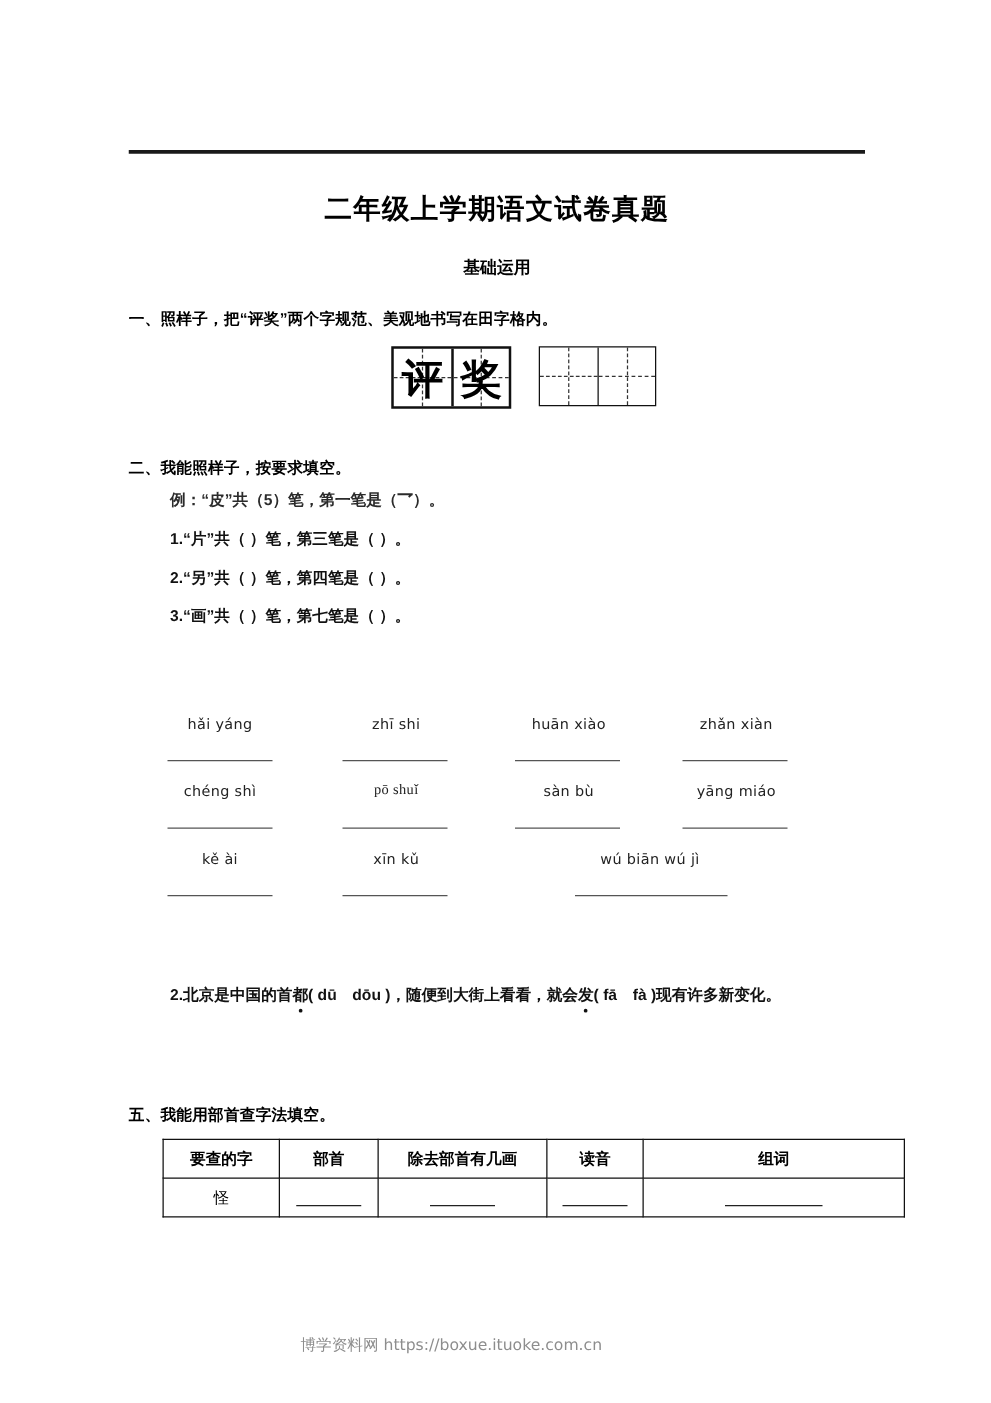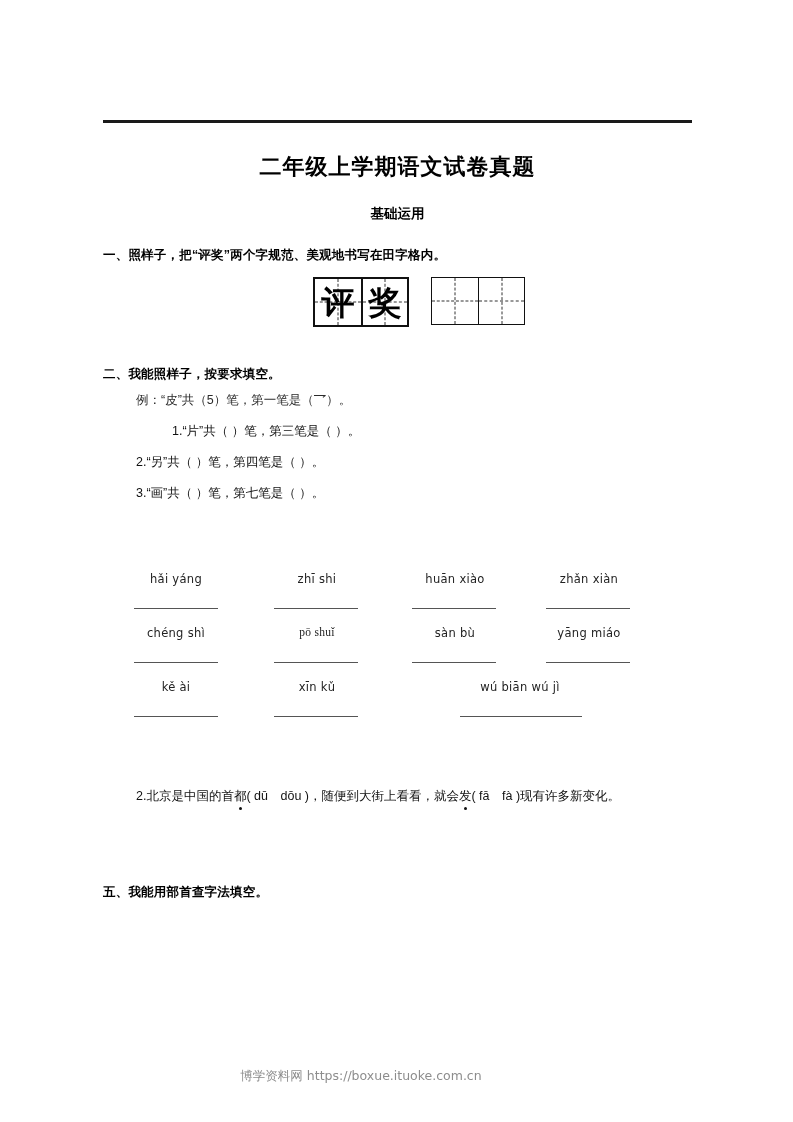--- a/index.html
+++ b/index.html
@@ -125,21 +125,21 @@
     color: #000;
   }
 
   
   .line {
     position: absolute;
     font-size: 12.5px;
     color: #111;
     white-space: nowrap;
   }
-  .line.indent { left: 136px; }
+  .line.indent { left: 136px; font-weight: bold; }
   .line.example { color: #2b2b2b; }
 
   
   .py-item {
     position: absolute;
     text-align: center;
     font-size: 11.5px;
     font-family: "DejaVu Sans", sans-serif;
     color: #222;
     white-space: nowrap;
@@ -237,21 +237,21 @@
     </div>
     <div class="tzg empty">
       <div class="tzg-cell"></div>
       <div class="tzg-cell"></div>
     </div>
   </div>
 
   <div class="q-head" style="top:366px;">二、我能照样子，按要求填空。</div>
 
   <div class="line indent example" style="top:392px;">例：“皮”共（5）笔，第一笔是（乛）。</div>
-  <div class="line indent" style="top:423px;margin-left:36px;">1.“片”共（        ）笔，第三笔是（        ）。</div>
+  <div class="line indent" style="top:423px;">1.“片”共（        ）笔，第三笔是（        ）。</div>
   <div class="line indent" style="top:454px;">2.“另”共（        ）笔，第四笔是（        ）。</div>
   <div class="line indent" style="top:485px;">3.“画”共（        ）笔，第七笔是（        ）。</div>
 
 
   <div class="py-item" style="left:121px; top:572px; width:110px;">hǎi  yáng</div>
   <div class="py-item" style="left:262px; top:572px; width:110px;">zhī  shi</div>
   <div class="py-item" style="left:400px; top:572px; width:110px;">huān  xiào</div>
   <div class="py-item" style="left:534px; top:572px; width:110px;">zhǎn  xiàn</div>
 
   <div class="py-rule" style="left:134px; top:608px; width:84px;"></div>
@@ -278,16 +278,34 @@
   <div class="py-rule" style="left:460px; top:716px; width:122px;"></div>
 
 
 
   <div class="line indent" style="top:788px;">
     <span>2.</span><span>北京是中国的首</span><span class="dotchar">都</span><span>( dū　dōu )，随便到大街上看看，就会</span><span class="dotchar">发</span><span>( fā　fà )现有许多新变化。</span>
   </div>
 
   <div class="q-head" style="top:884px;">五、我能用部首查字法填空。</div>
 
+  <table class="lookup-table">
+    <tbody>
+        <tr class="head">
+      <td class="cw-0">要查的字</td>
+      <td class="cw-1">部首</td>
+      <td class="cw-2">除去部首有几画</td>
+      <td class="cw-3">读音</td>
+      <td class="cw-4">组词</td>
+    </tr>
+    <tr>
+      <td>怪</td>
+      <td><span class="cell-blank bw-1"></span></td>
+      <td><span class="cell-blank bw-2"></span></td>
+      <td><span class="cell-blank bw-3"></span></td>
+      <td><span class="cell-blank bw-4"></span></td>
+    </tr>
+  </tbody>
+    </table>
 
   <div class="footer">博学资料网 https://boxue.ituoke.com.cn</div>
 
 </div>
 
 </body></html>

